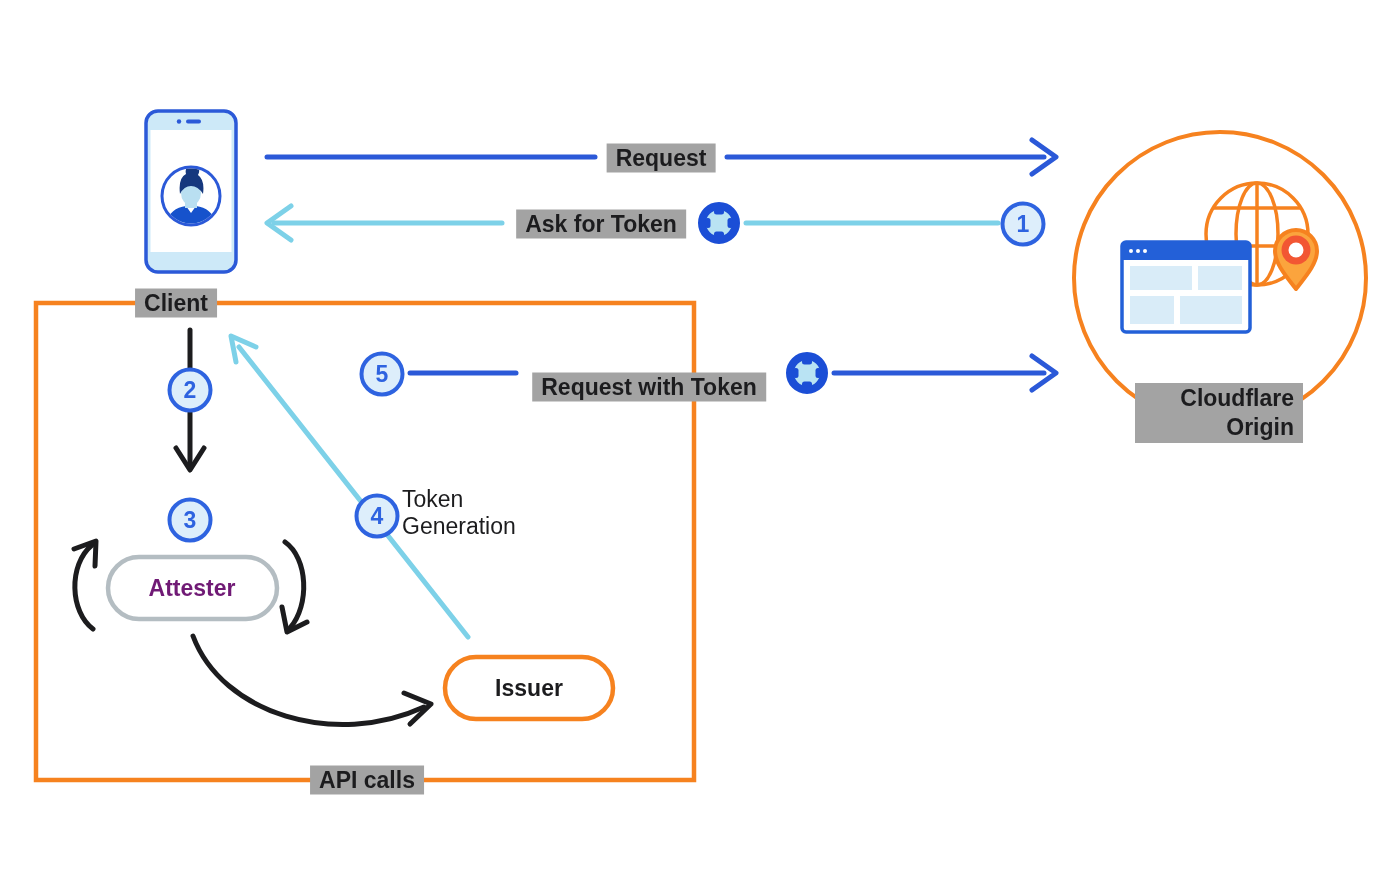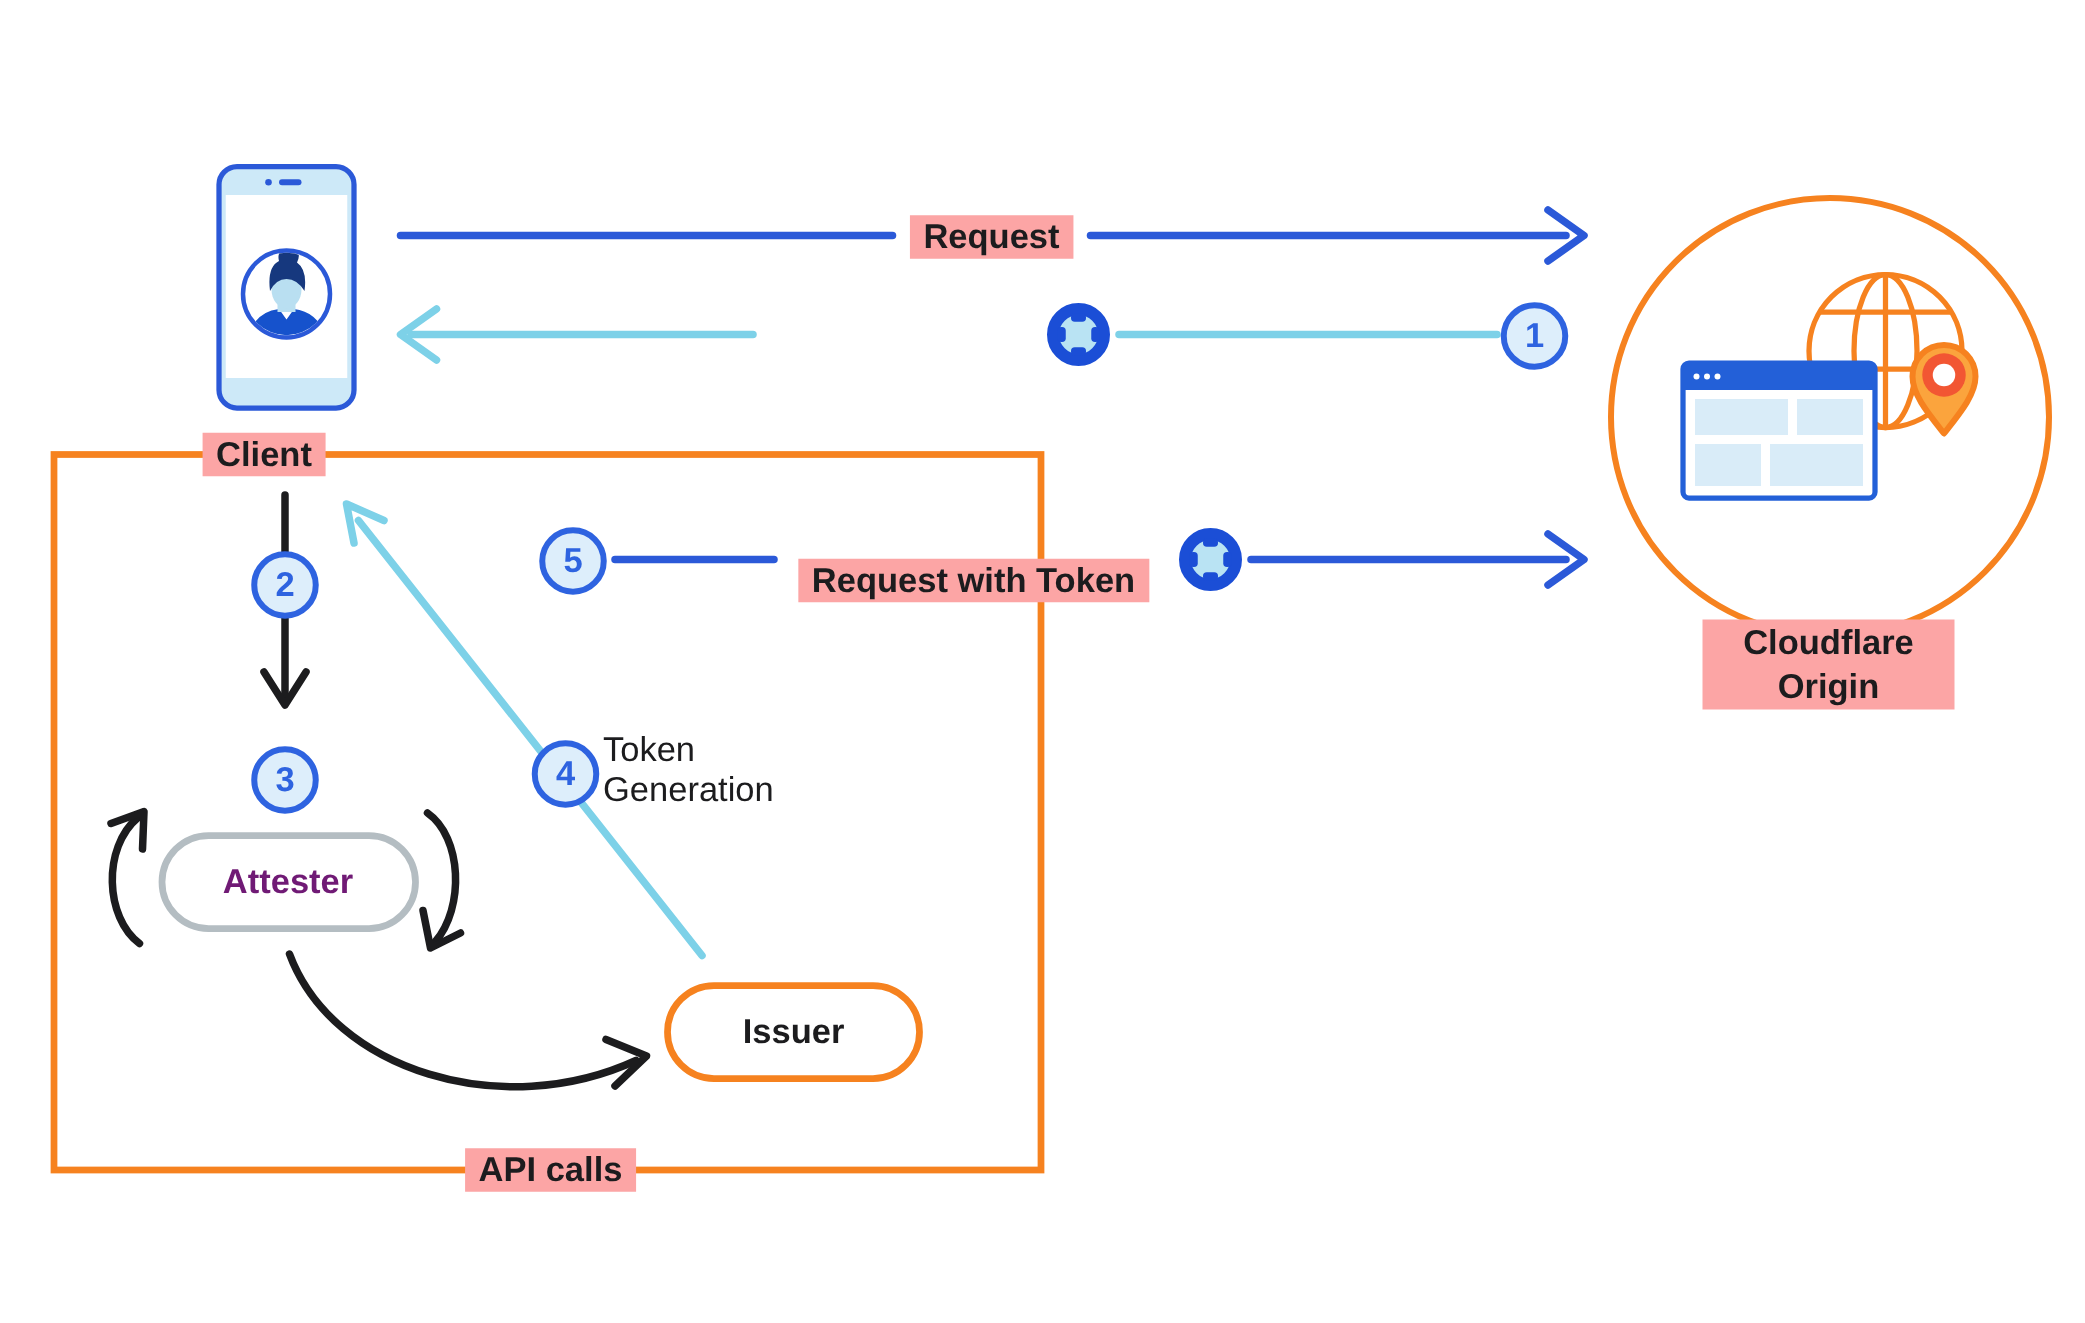--- a/index.html
+++ b/index.html
@@ -12,24 +12,24 @@
   .st-blue{stroke:var(--blue);}  .st-lblue{stroke:var(--lblue);}
   .st-orange{stroke:var(--orange);} .st-ink{stroke:var(--ink);}
   .st-gray{stroke:var(--gray);} .st-panel{stroke:var(--panel-blue);}
   .fn{fill:none;} .fw{fill:#fff;}
   .sw5{stroke-width:5;} .sw45{stroke-width:4.5;} .sw4{stroke-width:4;} .sw35{stroke-width:3.5;} .sw3{stroke-width:3;}
   .cap{stroke-linecap:round;stroke-linejoin:round;}
   
   .lbl{
     position:absolute;transform:translate(-50%,-50%);
     font-weight:700;font-size:23px;color:var(--ink);
-    background:#fca5a5;padding:1px 9px;white-space:nowrap;line-height:27px;
+    background:#a3a3a3;padding:1px 9px;white-space:nowrap;line-height:27px;
   }
   .lbl.nobg{background:transparent;padding:0;}
-  .lbl.wrap{white-space:normal;text-align:center;margin-top:30px;}
+  .lbl.wrap{white-space:normal;text-align:right;}
   .badge{
     position:absolute;transform:translate(-50%,-50%);
     width:37px;height:37px;border:4px solid var(--badge-blue);border-radius:50%;
     background:var(--badge-fill);color:var(--badge-blue);
     font-weight:700;font-size:23px;display:flex;align-items:center;justify-content:center;
   }
   .tokengen{
     position:absolute;left:402px;top:486px;width:150px;
     font-weight:400;font-size:23px;line-height:27px;color:var(--ink);
   }
@@ -159,20 +159,21 @@
     </g>
     <g>
       <path d="M1296,289 C1285,275 1275,263 1275,251 A21,21 0 1 1 1317,251 C1317,263 1307,275 1296,289 Z" style="fill:var(--pin-amber);stroke:var(--orange);stroke-width:4;stroke-linejoin:round"></path>
       <circle cx="1296" cy="250" r="14.5" style="fill:var(--pin-red)"></circle>
       <circle cx="1296" cy="250" r="7.5" class="fw"></circle>
     </g>
   </svg>
 
   <div class="lbl" style="left:176px;top:303px;">Client</div>
   <div class="lbl" style="left:661px;top:158px;">Request</div>
+  <div class="lbl" style="left:601px;top:224px;">Ask for Token</div>
   <div class="lbl" style="left:649px;top:374px;margin-top:13px;">Request with Token</div>
   <div class="tokengen">Token Generation</div>
   <div class="lbl nobg" style="left:192px;top:588px;color:#701a75;">Attester</div>
   <div class="lbl nobg" style="left:529px;top:688px;">Issuer</div>
   <div class="lbl" style="left:367px;top:780px;text-align:right;">API calls</div>
   <div class="lbl wrap" style="left:1219px;top:413px;width:150px;line-height:29px;white-space:normal;">Cloudflare Origin</div>
 
   <div class="badge" style="left:1023px;top:224px;">1</div>
   <div class="badge" style="left:190px;top:390px;">2</div>
   <div class="badge" style="left:190px;top:520px;">3</div>

